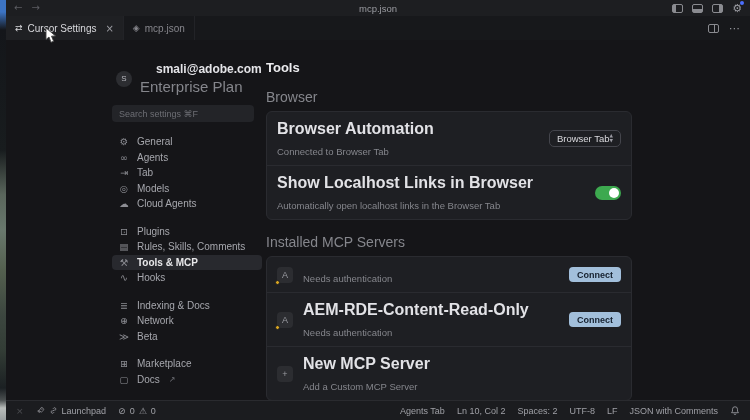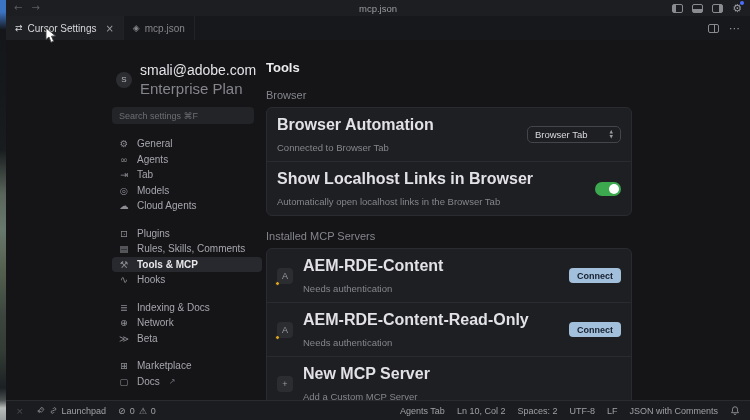--- a/index.html
+++ b/index.html
@@ -44,44 +44,44 @@
   .split-icon::before { content:""; position:absolute; left:5px; top:0; bottom:0; width:1px; background:#8a8b90; }
   .more-dots { color:#9b9ca2; font-size:11px; line-height:1; }
 
   
   .editor { flex:1 1 auto; background:#151518; position:relative; overflow:hidden; }
 
   .settings-sidebar { position:absolute; left:106px; top:22px; width:150px; }
   .account { display:flex; align-items:center; gap:8px; padding-left:4px; }
   .avatar-circle { width:16px; height:16px; border-radius:50%; background:#2c2d31;
     color:#b9bac0; font-size:8px; display:flex; align-items:center; justify-content:center; }
-  .account-email { color:#e4e4e8; font-size:14px; font-weight:400; }
+  .account-email { color:#e4e4e8; font-size:12px; font-weight:700;margin-left:16px; }
   .account-plan { color:#85868c; font-size:15px; margin-top:2px; }
   .search-box { margin-top:10px; width:142px; height:17px; background:#232428; border:none;
     border-radius:4px; color:#9a9ba1; font-size:9px; padding:3px 7px; outline:none;
     font-family:"Liberation Sans","DejaVu Sans",sans-serif; }
   .search-box::placeholder { color:#6d6e74; }
   .nav-group { margin-top:12px; }
   .nav-item { display:flex; align-items:center; gap:7px; padding:2px 6px; border-radius:4px;
     color:#a6a7ad; font-size:10px; height:15.5px; cursor:default; }
   .nav-item.active { background:#28292e; color:#e8e8ea; font-weight:600; }
   .nav-ic { width:12px; text-align:center; font-size:9.5px; color:#8c8d93; }
   .nav-ext { font-size:8px; color:#6d6e74; margin-left:2px; }
 
   .settings-main { position:absolute; left:260px; top:20px; width:366px; }
   .main-heading { color:#ececef; font-size:13px; font-weight:700; }
-  .section-label { color:#85868c; font-size:11px; margin-top:14px; margin-bottom:6px; }
+  .section-label { color:#85868c; font-size:14px; margin-top:14px; margin-bottom:6px; }
   .card { background:#1e1f23; border:1px solid #2a2b30; border-radius:6px; }
   .card-row { display:flex; align-items:center; padding:8px 10px; gap:10px; }
   .card-row + .card-row { border-top:1px solid #2a2b30; }
   .row-text { flex:1 1 auto; min-width:0; }
   .row-title { color:#e2e2e6; font-size:16px; font-weight:700; }
   .row-sub { color:#85868c; font-size:9.5px; margin-top:8px; }
 
-  .dropdown { display:flex; align-items:center; gap:22px; border:1px solid #44454c;
+  .dropdown { display:flex; align-items:center; gap:0; border:1px solid #44454c;
     border-radius:5px; padding:2px 7px; color:#dadade; font-size:9.5px; background:#1e1f23; }
   .stepper { display:flex; flex-direction:column; line-height:0.9; font-size:4.5px; color:#9a9aa2; }
 
   .toggle { width:26px; height:14px; border-radius:7px; position:relative; flex:0 0 auto; }
   .toggle .knob { position:absolute; top:2px; right:2px; width:10px; height:10px;
     border-radius:50%; background:#fff; }
 
   .server-avatar { width:16px; height:16px; border-radius:4px; background:#2c2d31;
     color:#9a9ba1; font-size:9px; display:flex; align-items:center; justify-content:center;
     position:relative; flex:0 0 auto; }
@@ -255,21 +255,20 @@
       </div>
 
       <div class="section-label">Installed MCP Servers</div>
       <div class="card">
         <div class="card-row">
           <div class="server-avatar">
             <span>A</span>
             <span class="auth-dot warn-dot" style="background: rgb(217, 165, 33);"></span>
           </div>
           <div class="row-text">
-            <div class="row-title">AEM-RDE-Content</div>
             <div class="row-sub">Needs authentication</div>
           </div>
           <button class="connect-btn" style="background: rgb(162, 191, 219);">Connect</button>
         </div>
         <div class="card-row">
           <div class="server-avatar">
             <span>A</span>
             <span class="auth-dot warn-dot" style="background: rgb(217, 165, 33);"></span>
           </div>
           <div class="row-text">

